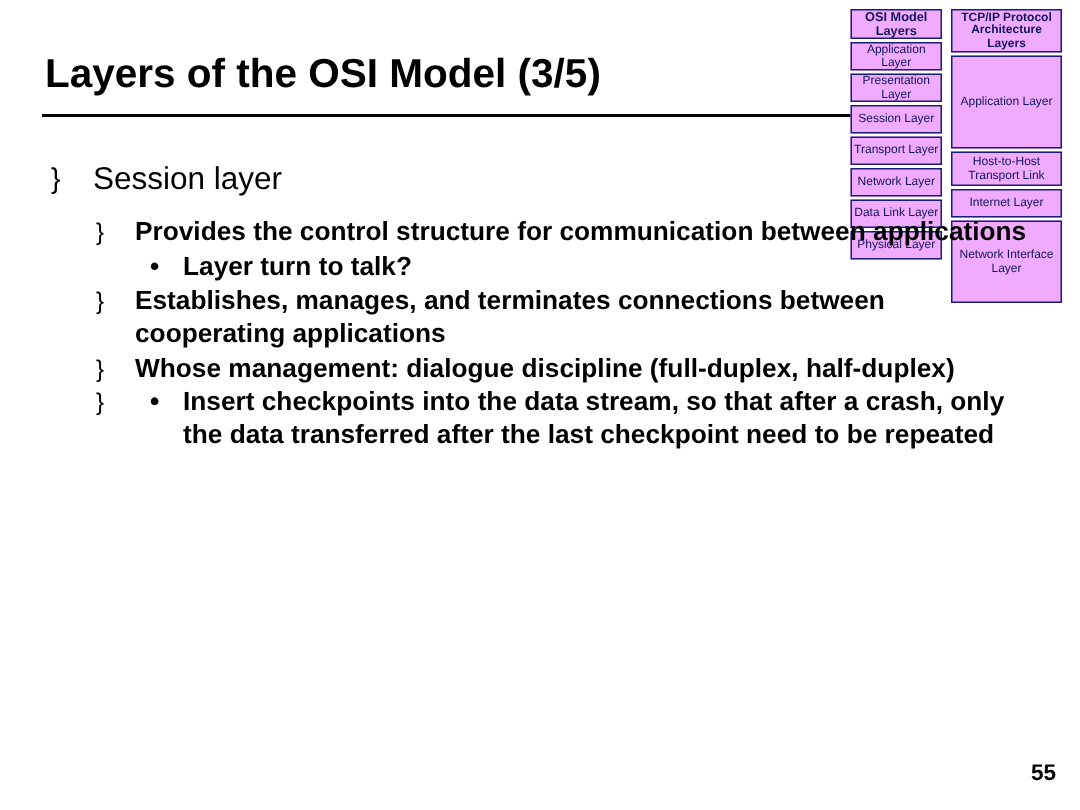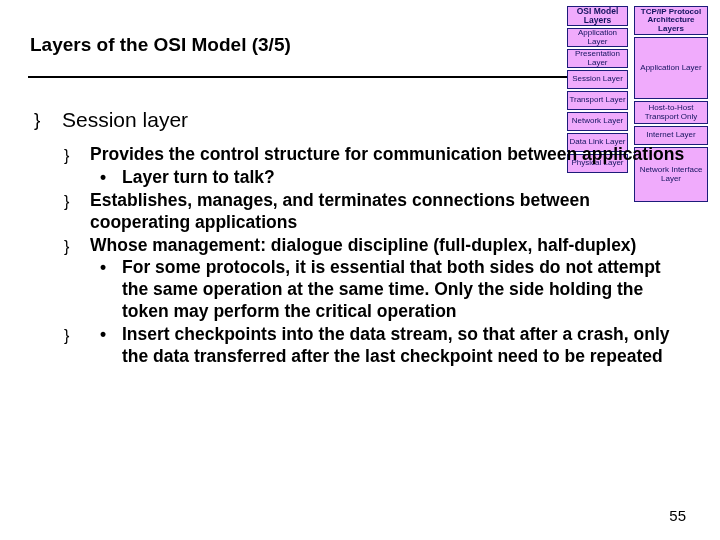--- a/index.html
+++ b/index.html
@@ -14,21 +14,21 @@
   .slide {
     width: 720px;
     height: 540px;
     position: relative;
     padding: 0;
   }
   .title {
     position: absolute;
     top: 34px;
     left: 30px;
-    font-size: 19px;
+    font-size: 27px;
     font-weight: bold;
     font-family: Arial, sans-serif;
   }
   .hr {
     position: absolute;
     top: 76px;
     left: 28px;
     width: 540px;
     height: 0;
     border-top: 2px solid #000000;
@@ -78,24 +78,25 @@
     padding-left: 22px;
     margin-left: 66px;
   }
   .lvl3 .bullet {
     position: absolute;
     left: 0;
     top: 0;
   }
   .page-num {
     position: absolute;
-    right: 34px;
+    right: 16px;
     bottom: 16px;
     font-size: 15px;
     font-family: Arial, sans-serif;
+    font-weight: bold;
   }
 
   
   .diagram {
     position: absolute;
     top: 6px;
     right: 12px;
     width: 141px;
     display: flex;
     gap: 6px;
@@ -147,21 +148,21 @@
       <div class="box layer">Presentation Layer</div>
       <div class="box layer">Session Layer</div>
       <div class="box layer">Transport Layer</div>
       <div class="box layer">Network Layer</div>
       <div class="box layer">Data Link Layer</div>
       <div class="box layer">Physical Layer</div>
     </div>
     <div class="col colB">
       <div class="box hdr2">TCP/IP Protocol Architecture Layers</div>
       <div class="box tall">Application Layer</div>
-      <div class="box layer" style="height:23px">Host-to-Host Transport Only</div>
+      <div class="box layer" style="height:23px">Host-to-Host Transport Link</div>
       <div class="box layer">Internet Layer</div>
       <div class="box tall2">Network Interface Layer</div>
     </div>
   </div>
 
   <div class="content">
     <div class="lvl1">
       <span class="bullet">}</span>
       <span>Session layer</span>
     </div>
@@ -179,21 +180,20 @@
       <span class="bullet">}</span>
       <span>Establishes, manages, and terminates connections between cooperating applications</span>
     </div>
 
     <div class="lvl2">
       <span class="bullet">}</span>
       <span>Whose management: dialogue discipline (full-duplex, half-duplex)</span>
     </div>
     <div class="lvl3">
       <span class="bullet">•</span>
-      <span>For some protocols, it is essential that both sides do not attempt the same operation at the same time. Only the side holding the token may perform the critical operation</span>
     </div>
 
     <div class="lvl2">
       <span class="bullet">}</span>
     </div>
     <div class="lvl3">
       <span class="bullet">•</span>
       <span>Insert checkpoints into the data stream, so that after a crash, only the data transferred after the last checkpoint need to be repeated</span>
     </div>
   </div>

